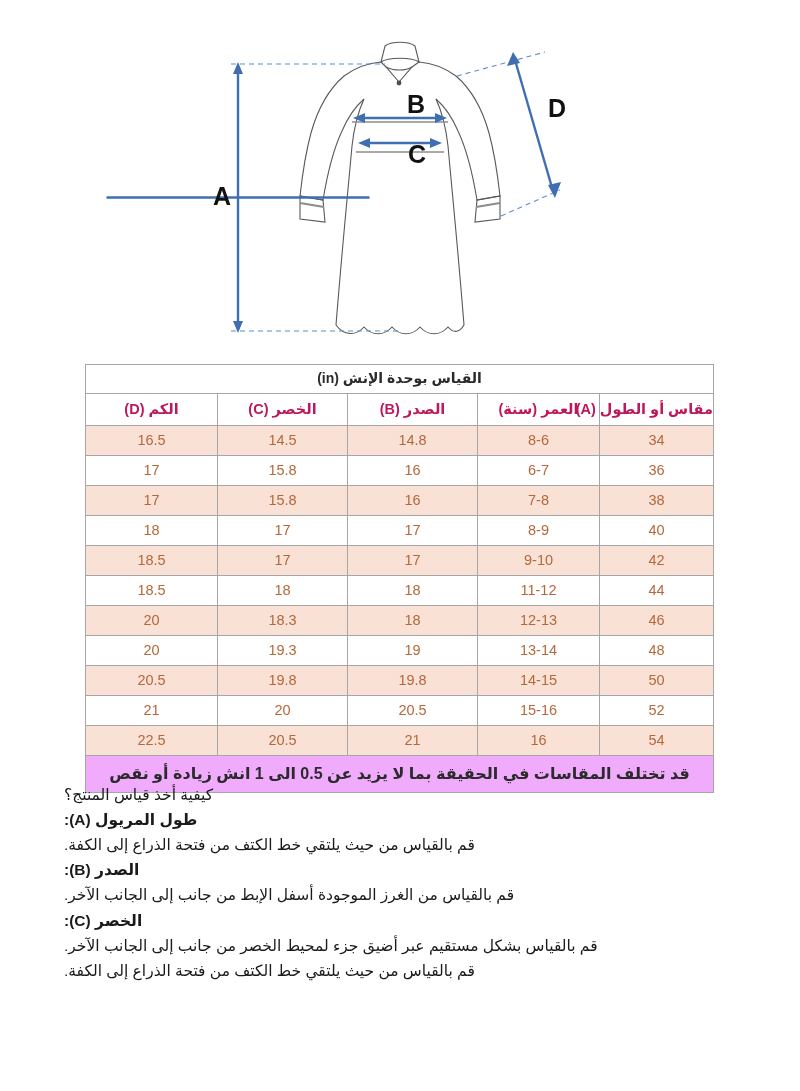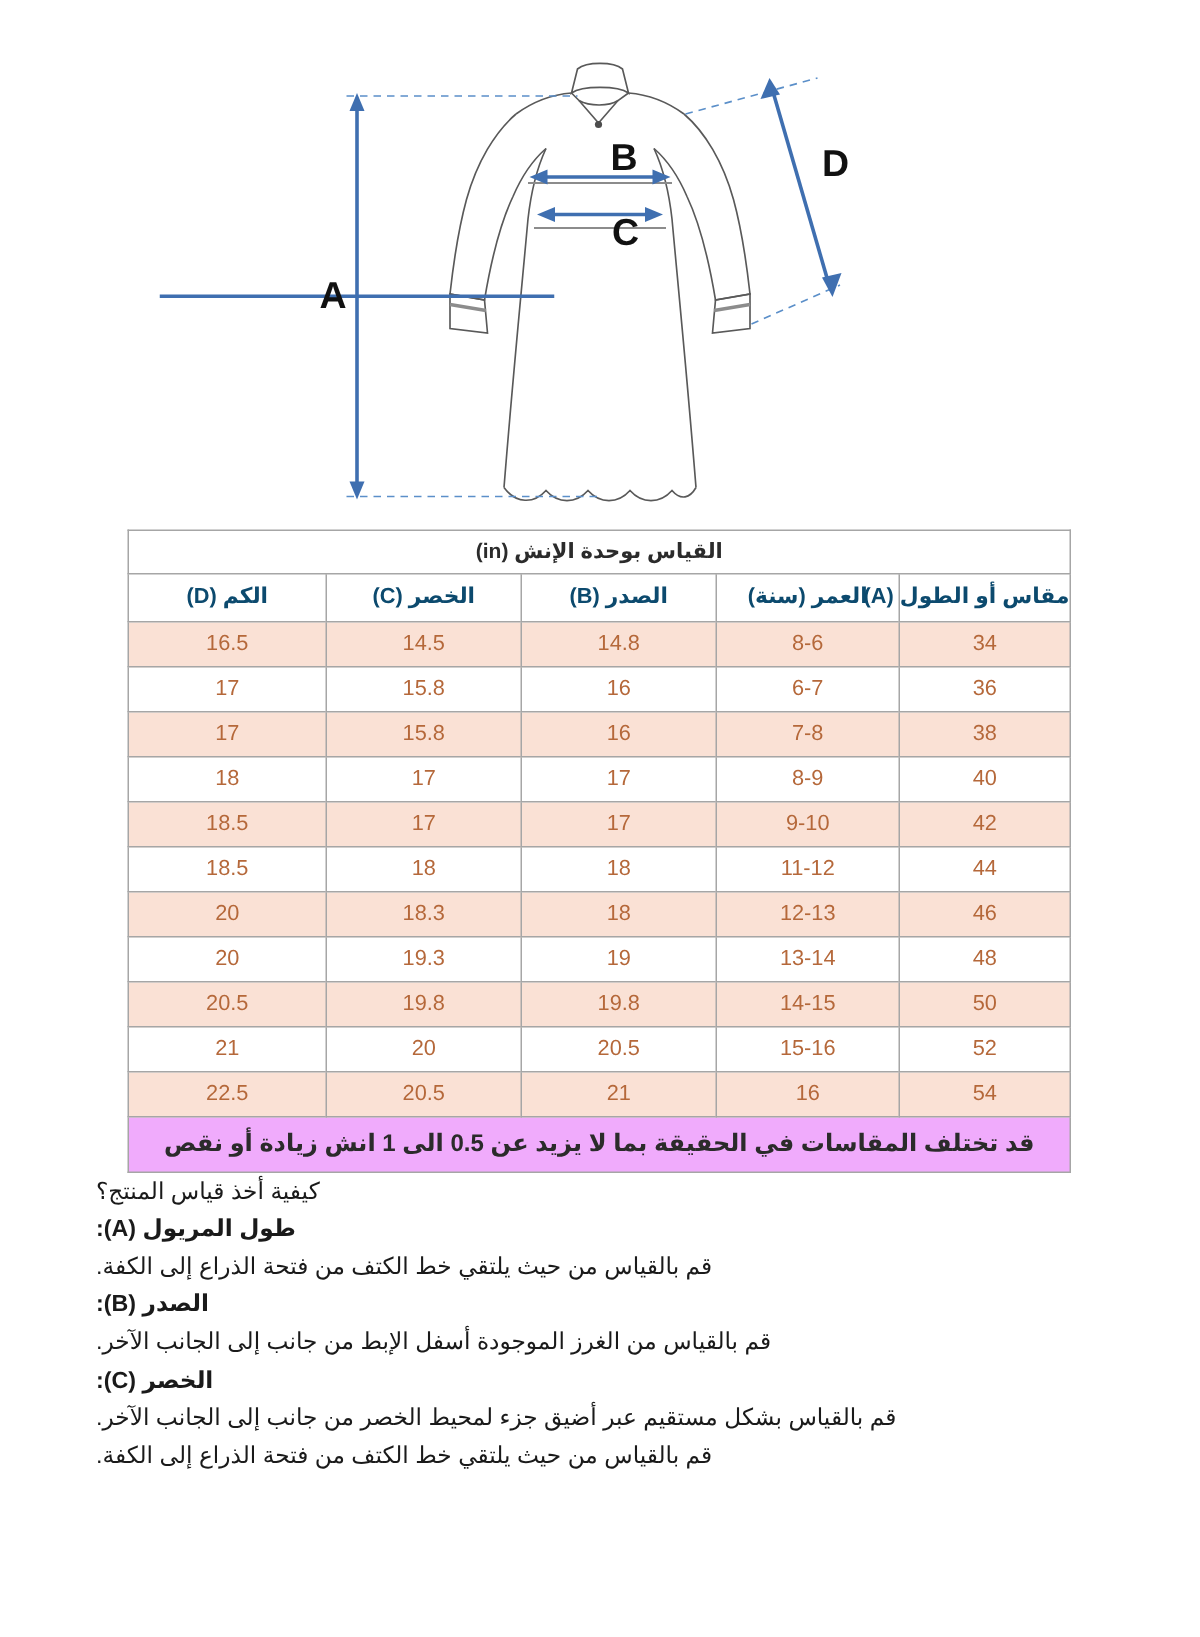--- a/index.html
+++ b/index.html
@@ -22,21 +22,21 @@
     position: absolute;
     left: 0; top: 0;
     width: 800px; height: 360px;
   }
   #illustration svg { display: block; }
 
   
   #size-table-wrap {
     position: absolute;
     left: 86px;
-    top: 353px;
+    top: 364px;
     width: 628px;
   }
   table.size-table {
     width: 628px;
     border-collapse: collapse;
     table-layout: fixed;
     direction: rtl;
   }
   table.size-table td,
   table.size-table th {
@@ -54,21 +54,21 @@
   table.size-table tr.title-row td {
     height: 28px;
     font-weight: bold;
     font-size: 14px;
     color: #2b2b2b;
   }
   table.size-table tr.head-row th {
     height: 31px;
     font-weight: bold;
     font-size: 14.5px;
-    color: #0c4a6e;
+    color: #be185d;
     white-space: nowrap;
   }
   table.size-table tr.alt td {
     background: #fae1d5;
   }
   table.size-table tr.note-row td {
     height: 36px;
     font-size: 16px;
     color: #2b2b2b;
     font-weight: bold;

